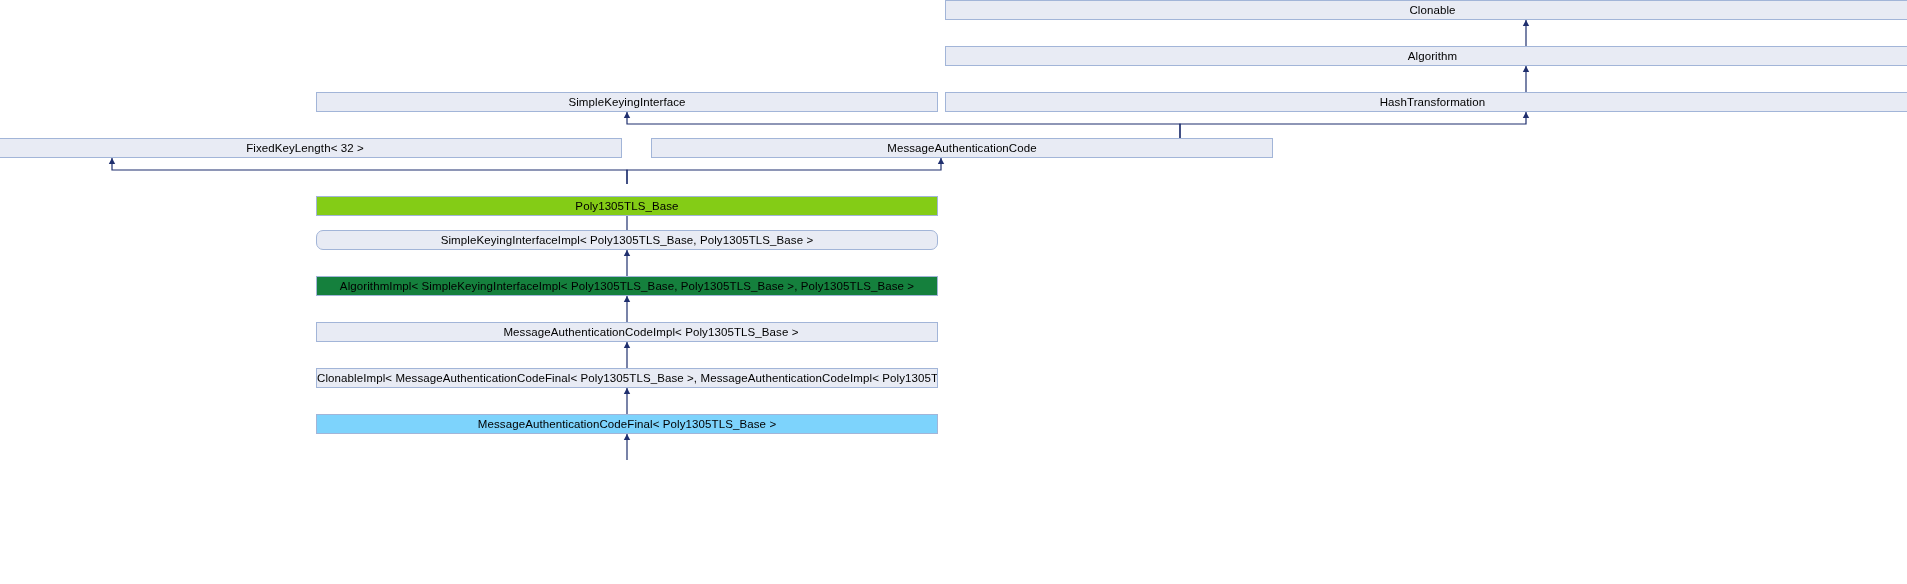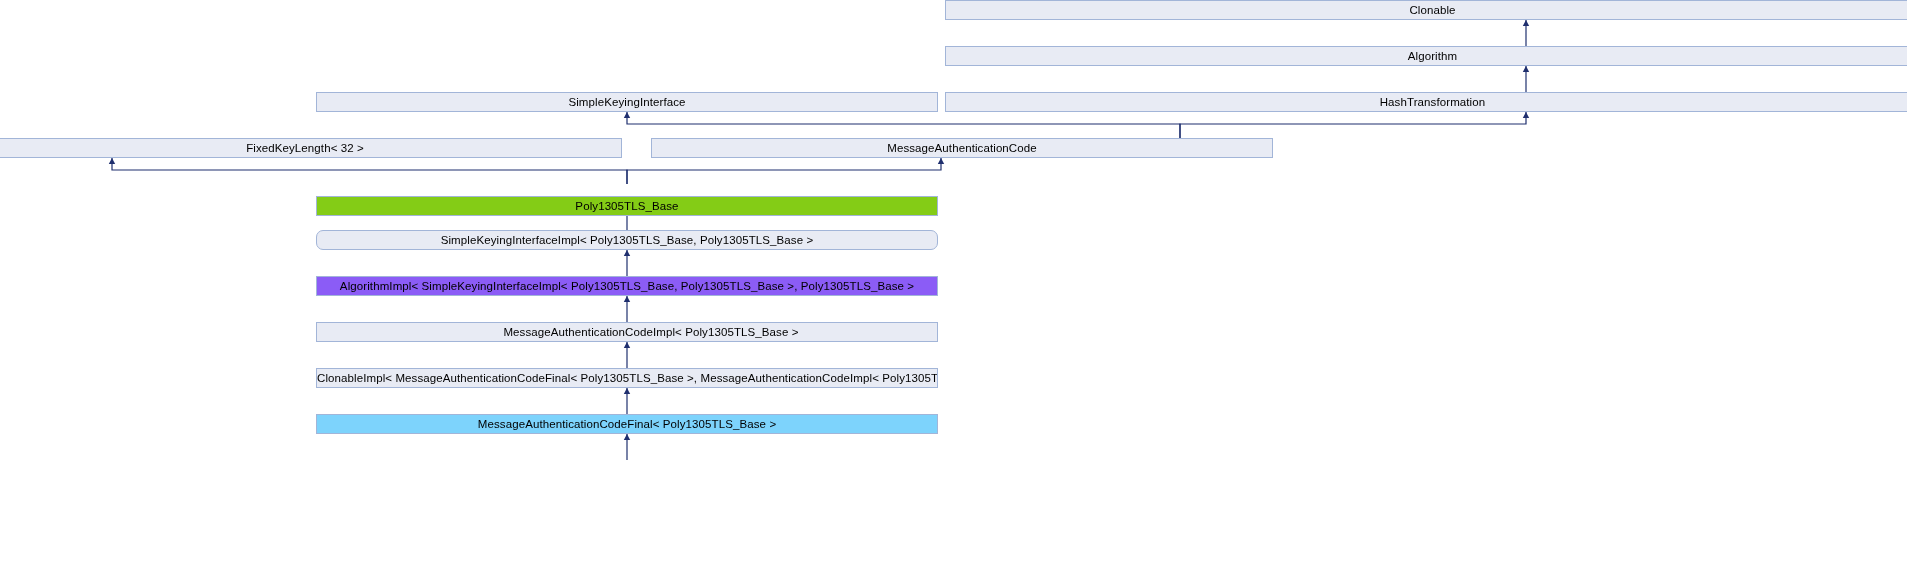--- a/index.html
+++ b/index.html
@@ -98,21 +98,21 @@
     </div>
     <div class="node" style="left: 631px; top: 138px; width: 622px; height: 20px; line-height: 18px; background: rgb(232, 235, 244); border-color: rgb(162, 181, 216); margin-left: 20px;">
       <span class="label">MessageAuthenticationCode</span>
     </div>
     <div class="node" style="left: 316px; top: 196px; width: 622px; height: 20px; line-height: 18px; background: #84cc16; border-color: rgb(162, 181, 216);">
       <span class="label">Poly1305TLS_Base</span>
     </div>
     <div class="node" style="left: 316px; top: 230px; width: 622px; height: 20px; line-height: 18px; background: rgb(232, 235, 244); border-color: rgb(162, 181, 216); border-radius: 7px;">
       <span class="label">SimpleKeyingInterfaceImpl&lt; Poly1305TLS_Base, Poly1305TLS_Base &gt;</span>
     </div>
-    <div class="node" style="left: 316px; top: 276px; width: 622px; height: 20px; line-height: 18px; background: #8b5cf6; border-color: rgb(162, 181, 216);">
+    <div class="node" style="left: 316px; top: 276px; width: 622px; height: 20px; line-height: 18px; background: #15803d; border-color: rgb(162, 181, 216);">
       <span class="label">AlgorithmImpl&lt; SimpleKeyingInterfaceImpl&lt; Poly1305TLS_Base, Poly1305TLS_Base &gt;, Poly1305TLS_Base &gt;</span>
     </div>
     <div class="node" style="left: 316px; top: 322px; width: 622px; height: 20px; line-height: 18px; background: rgb(232, 235, 244); border-color: rgb(162, 181, 216); padding-left: 48px;">
       <span class="label">MessageAuthenticationCodeImpl&lt; Poly1305TLS_Base &gt;</span>
     </div>
     <div class="node" style="left: 316px; top: 368px; width: 622px; height: 20px; line-height: 18px; background: rgb(232, 235, 244); border-color: rgb(162, 181, 216);">
       <span class="label">ClonableImpl&lt; MessageAuthenticationCodeFinal&lt; Poly1305TLS_Base &gt;, MessageAuthenticationCodeImpl&lt; Poly1305TLS_Base &gt; &gt;</span>
     </div>
     <div class="node" style="left: 316px; top: 414px; width: 622px; height: 20px; line-height: 18px; background: #7dd3fc; border-color: rgb(162, 181, 216);">
       <span class="label">MessageAuthenticationCodeFinal&lt; Poly1305TLS_Base &gt;</span>

